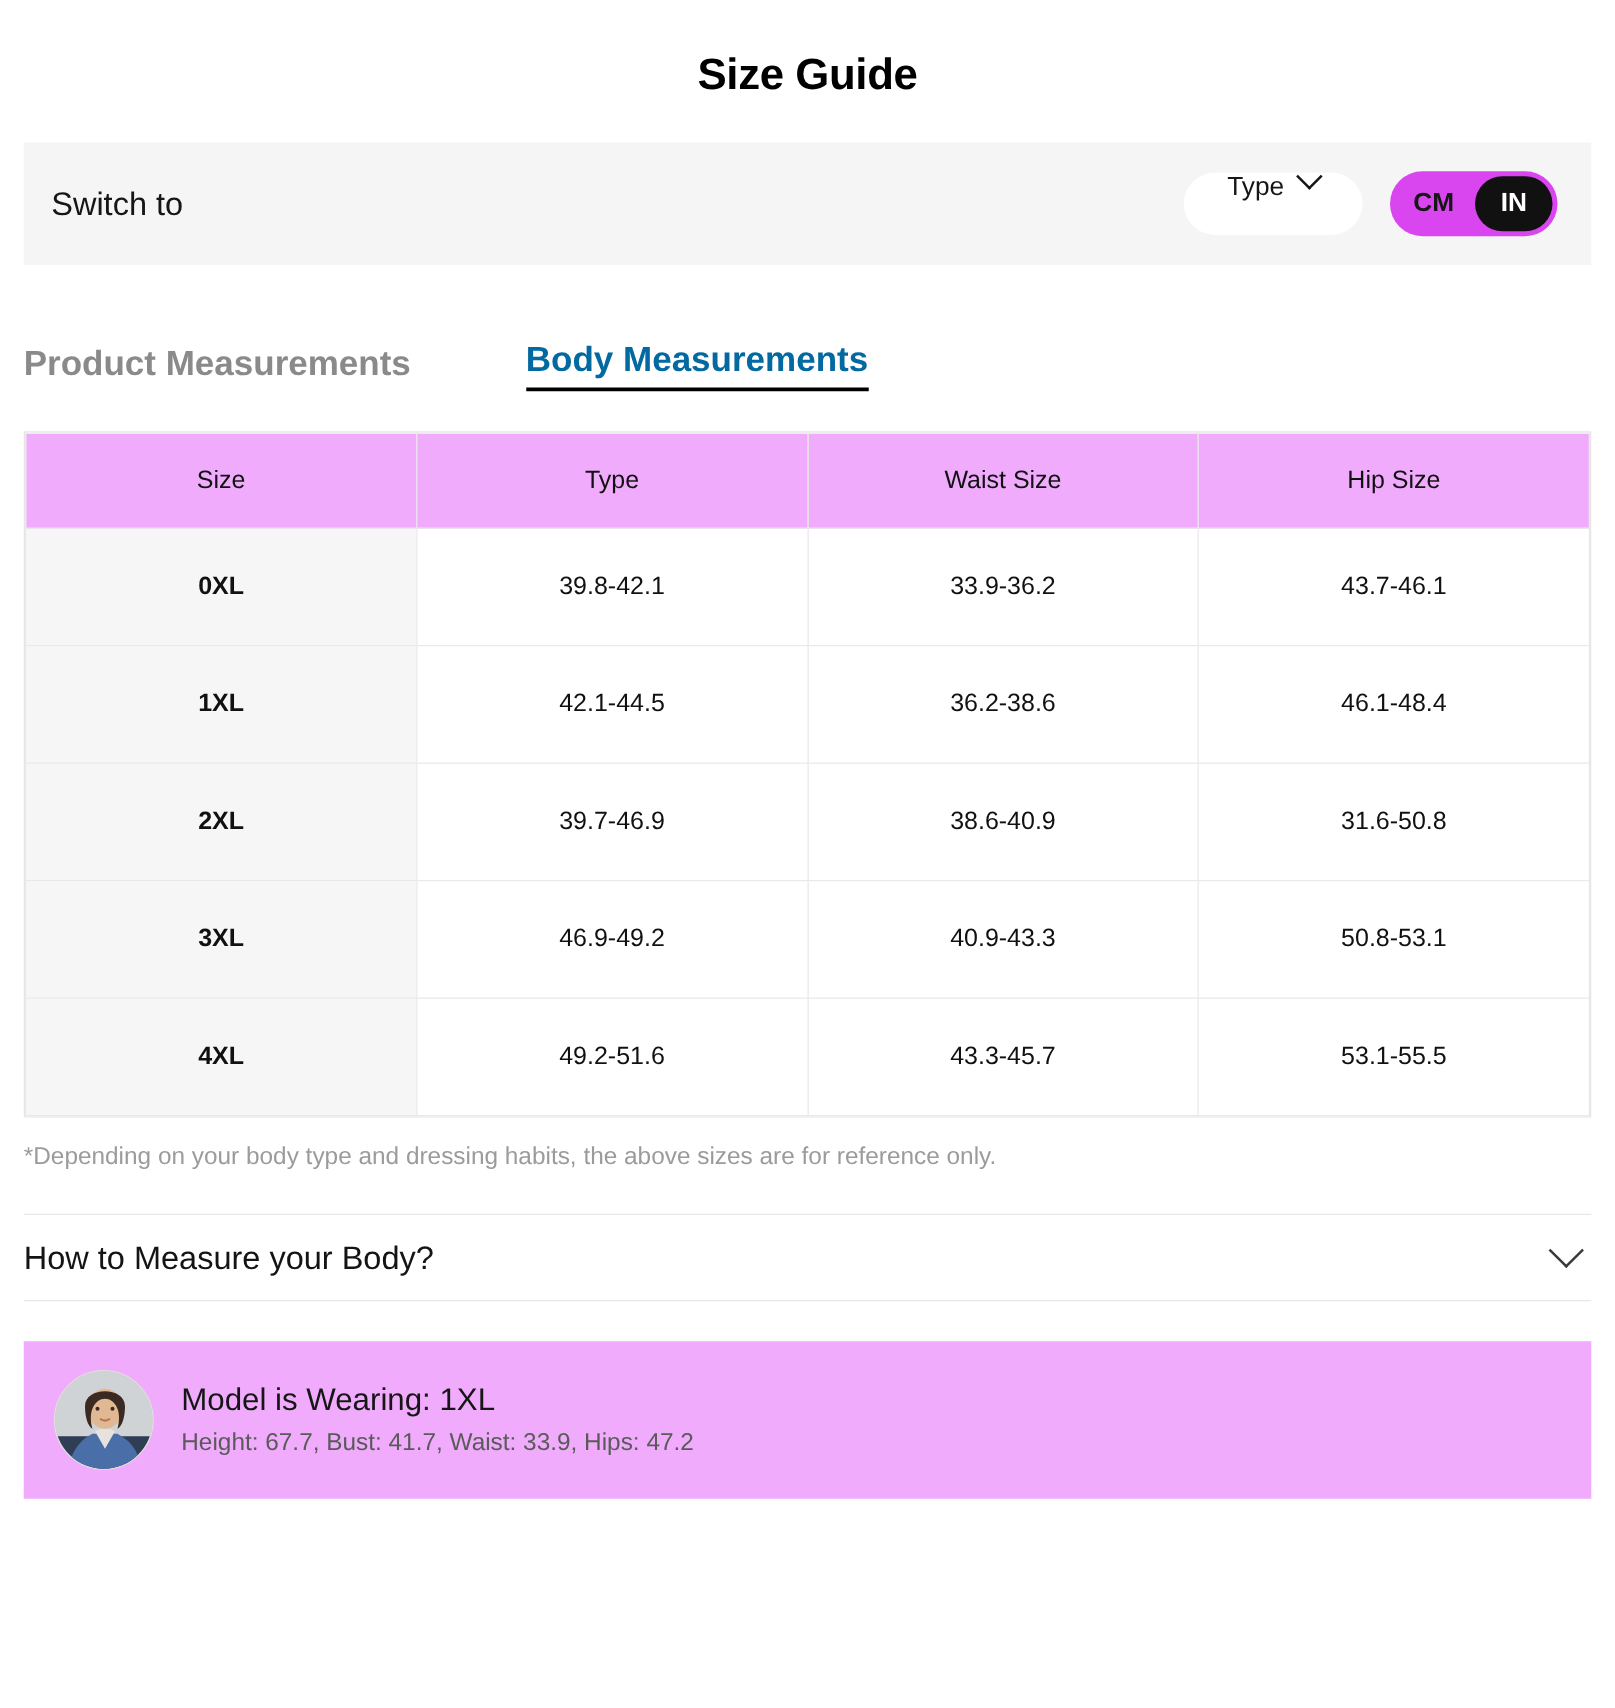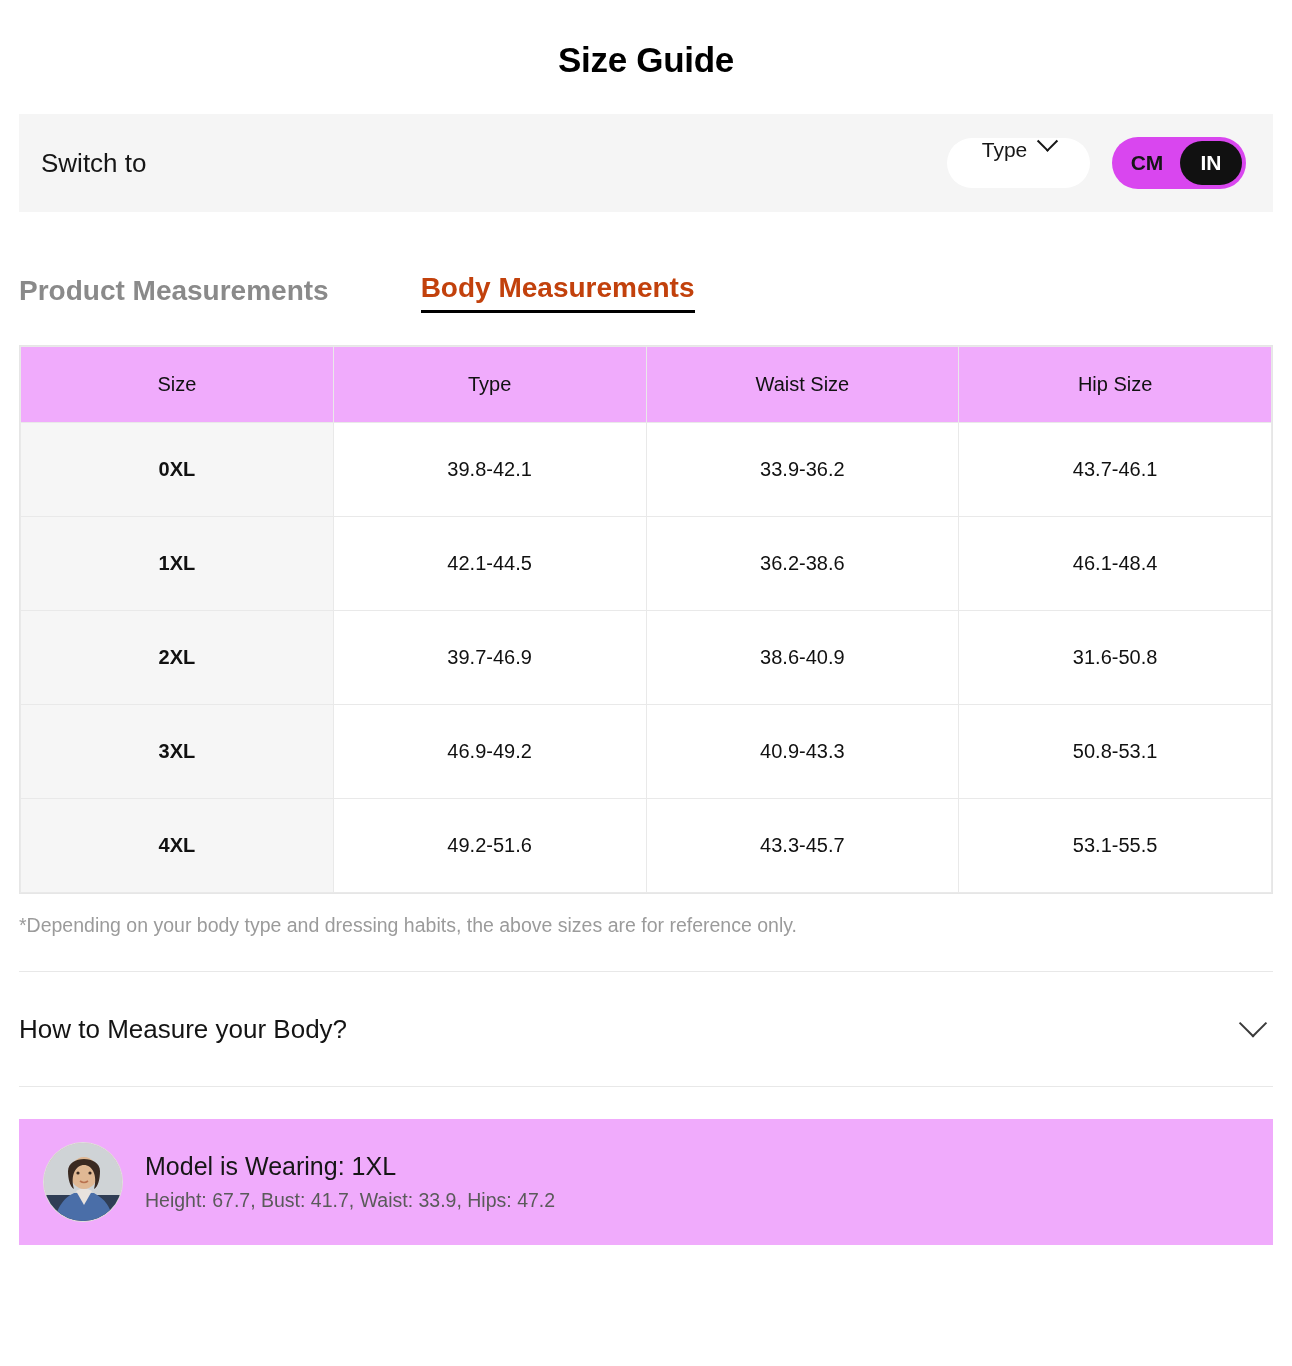--- a/index.html
+++ b/index.html
@@ -98,21 +98,21 @@
     padding: 60px 19px 0 19px;
   }
   .tab {
     font-size: 28px;
     font-weight: bold;
     color: #8a8a8a;
     cursor: pointer;
     padding-bottom: 6px;
   }
   .tab.active {
-    color: #c2410c;
+    color: #0369a1;
     border-bottom: 3.5px solid #000000;
   }
 
   .table-wrap {
     margin: 32px 19px 0 19px;
     border: 1px solid #e6e6e6;
   }
   table.size-table {
     width: 100%;
     border-collapse: collapse;
@@ -146,21 +146,21 @@
   .note {
     color: #9b9b9b;
     font-size: 19.5px;
     padding: 20px 19px 0 19px;
   }
 
   .accordion {
     margin: 34px 19px 0 19px;
     border-top: 1px solid #e8e8e8;
     border-bottom: 1px solid #e8e8e8;
-    height: 116px;
+    height: 70px;
     display: flex;
     align-items: center;
     justify-content: space-between;
     cursor: pointer;
   }
   .accordion-title {
     font-size: 26px;
     color: #141414;
   }
   .chev-big {

